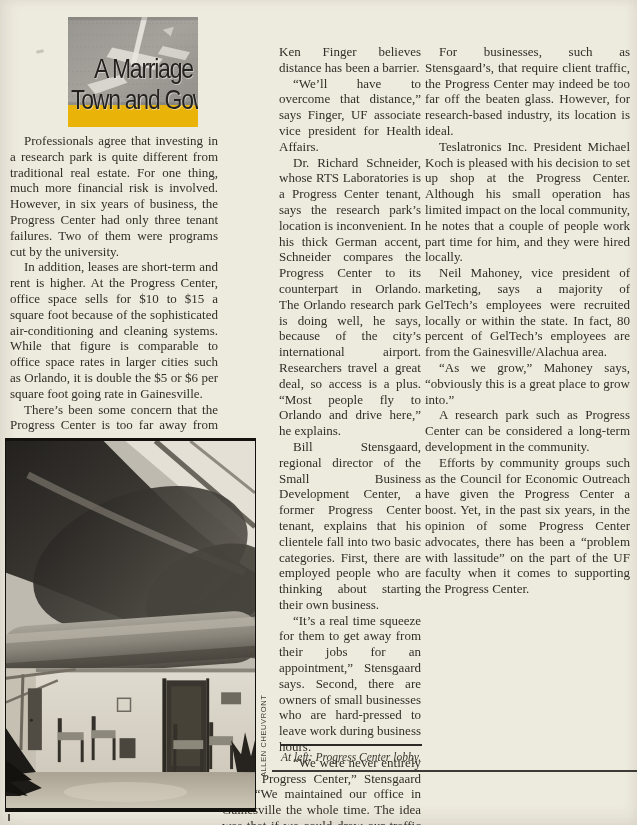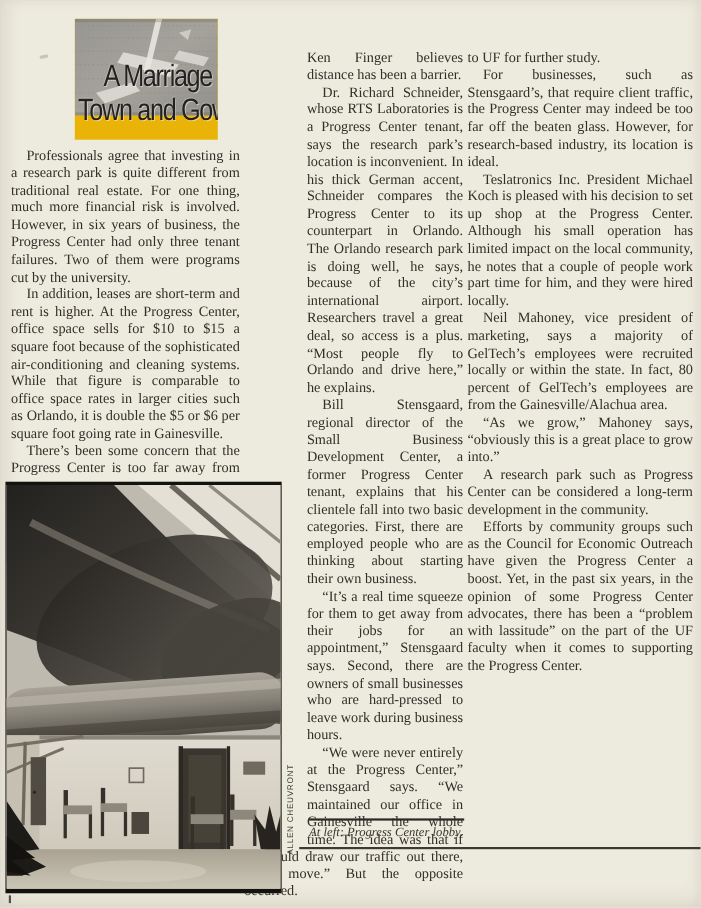--- a/index.html
+++ b/index.html
@@ -100,29 +100,29 @@
   <div class="col col1">
     <p>Professionals agree that investing in a research park is quite different from traditional real estate. For one thing, much more financial risk is involved. However, in six years of business, the Progress Center had only three tenant failures. Two of them were programs cut by the university.</p>
     <p>In addition, leases are short-term and rent is higher. At the Progress Center, office space sells for $10 to $15 a square foot because of the sophisticated air-conditioning and cleaning systems. While that figure is comparable to office space rates in larger cities such as Orlando, it is double the $5 or $6 per square foot going rate in Gainesville.</p>
     <p>There’s been some concern that the Progress Center is too far away from campus.</p>
     <p>Although the UF Health Science Center’s relationship with the Progress Center is evolving, Dr.</p>
   </div>
 
   <div class="col col2">
     <div class="photo-spacer"></div>
     <p class="noindent">Ken Finger believes distance has been a barrier.</p>
+    <p>“We’ll have to overcome that distance,” says Finger, UF associate vice president for Health Affairs.</p>
     <p>Dr. Richard Schneider, whose RTS Laboratories is a Progress Center tenant, says the research park’s location is inconvenient. In his thick German accent, Schneider compares the Progress Center to its counterpart in Orlando. The Orlando research park is doing well, he says, because of the city’s international airport. Researchers travel a great deal, so access is a plus. “Most people fly to Orlando and drive here,” he explains.</p>
     <p>Bill Stensgaard, regional director of the Small Business Development Center, a former Progress Center tenant, explains that his clientele fall into two basic categories. First, there are employed people who are thinking about starting their own business.</p>
     <p>“It’s a real time squeeze for them to get away from their jobs for an appointment,” Stensgaard says. Second, there are owners of small businesses who are hard-pressed to leave work during business hours.</p>
     <p>“We were never entirely at the Progress Center,” Stensgaard says. “We maintained our office in Gainesville the whole time. The idea was that if we could draw our traffic out there, we’d move.” But the opposite occurred.</p>
 
   </div>
 
   <div class="col col3">
-    <p class="noindent">to UF for further study.</p>
     <p>For businesses, such as Stensgaard’s, that require client traffic, the Progress Center may indeed be too far off the beaten glass. However, for research-based industry, its location is ideal.</p>
     <p>Teslatronics Inc. President Michael Koch is pleased with his decision to set up shop at the Progress Center. Although his small operation has limited impact on the local community, he notes that a couple of people work part time for him, and they were hired locally.</p>
     <p>Neil Mahoney, vice president of marketing, says a majority of GelTech’s employees were recruited locally or within the state. In fact, 80 percent of GelTech’s employees are from the Gainesville/Alachua area.</p>
     <p>“As we grow,” Mahoney says, “obviously this is a great place to grow into.”</p>
     <p>A research park such as Progress Center can be considered a long-term development in the community.</p>
     <p>Efforts by community groups such as the Council for Economic Outreach have given the Progress Center a boost. Yet, in the past six years, in the opinion of some Progress Center advocates, there has been a “problem with lassitude” on the part of the UF faculty when it comes to supporting the Progress Center.</p>
 
   </div>
 
   <div class="photo">

